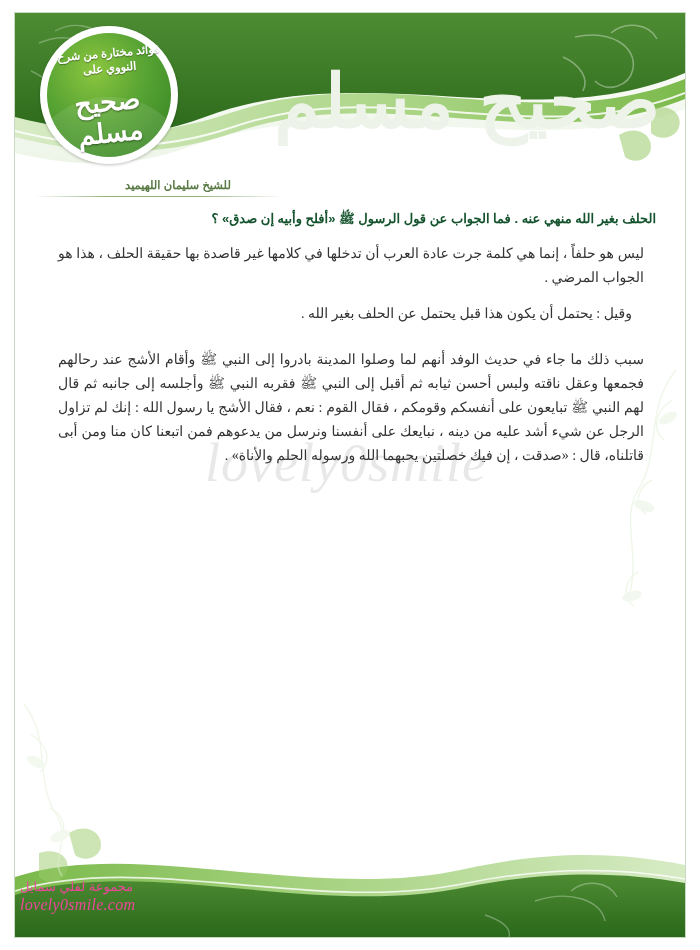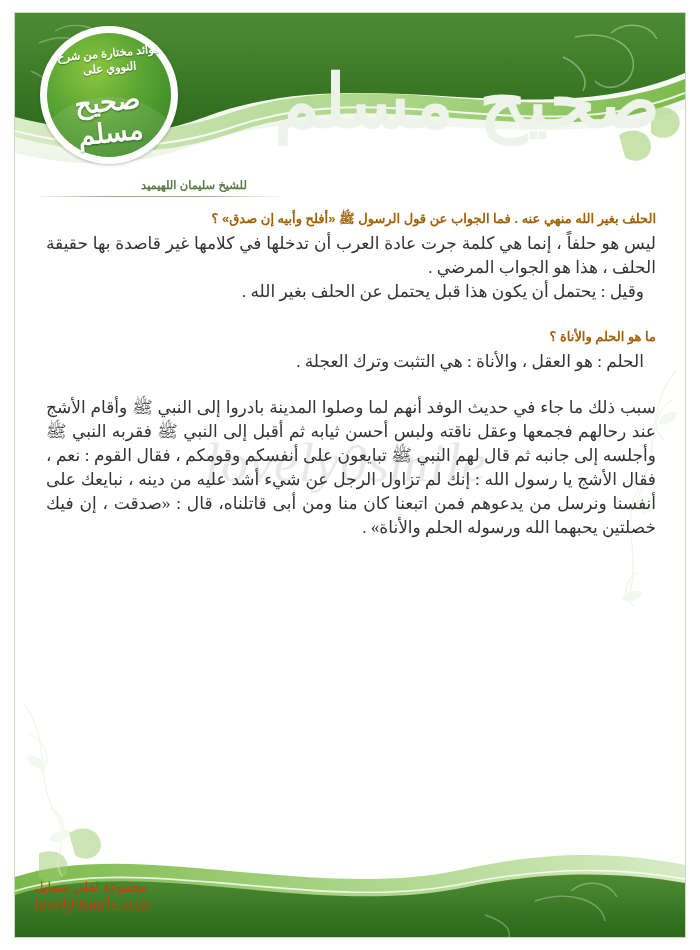--- a/index.html
+++ b/index.html
@@ -115,21 +115,21 @@
     font-family: "DejaVu Serif", serif;
     font-weight: bold;
     letter-spacing: -2px;
     z-index: 1;
     user-select: none;
     white-space: nowrap;
   }
   
   .author-line {
     position: absolute;
-    left: 64px;
+    left: 48px;
     top: 178px;
     width: 260px;
     text-align: center;
     font-size: 11.5px;
     color: #5a7a45;
     font-weight: bold;
     font-family: "Liberation Sans", sans-serif;
     z-index: 7;
   }
   .author-rule {
@@ -143,33 +143,33 @@
   }
   
   .content {
     position: absolute;
     left: 46px;
     top: 208px;
     width: 610px;
     z-index: 5;
   }
   .q {
-    color: #a16207;
+    color: #14532d;
     font-weight: bold;
     font-size: 13px;
     line-height: 22px;
     margin: 0 0 2px 0;
     text-align: right;
     font-family: "Liberation Sans", sans-serif;
   }
   .a {
     color: #333333;
-    font-size: 17px;
+    font-size: 14px;
     line-height: 24px;
-    margin: 0;
+    margin: 12px;
     text-align: justify;
     text-align-last: right;
     font-family: "Liberation Serif", serif;
   }
   .block { margin-bottom: 22px; }
   .block.tight { margin-bottom: 18px; }
   .indent-right { padding-right: 12px; }
   
   .watermark {
     position: absolute;
@@ -199,24 +199,24 @@
   .footer-band {
     position: absolute;
     left: 15px;
     bottom: 13px;
     width: 670px;
     height: 120px;
     overflow: hidden;
   }
   .footer-text {
     position: absolute;
-    left: 34px;
+    left: 20px;
     bottom: 36px;
     z-index: 8;
-    color: #c2410c;
+    color: #ec4899;
     text-align: left;
   }
   .footer-ar {
     font-size: 13px;
     font-family: "Liberation Sans", sans-serif;
     margin-bottom: 2px;
     direction: rtl;
   }
   .footer-url {
     font-size: 16px;
@@ -324,24 +324,20 @@
   <div class="content">
 
     <div class="block">
       <p class="q">الحلف بغير الله منهي عنه . فما الجواب عن قول الرسول ﷺ «أفلح وأبيه إن صدق» ؟</p>
       <p class="a">ليس هو حلفاً ، إنما هي كلمة جرت عادة العرب أن تدخلها في كلامها غير قاصدة بها حقيقة الحلف ، هذا هو الجواب المرضي .</p>
       <p class="a indent-right">وقيل : يحتمل أن يكون هذا قبل يحتمل عن الحلف بغير الله .</p>
     </div>
 
 
 
-    <div class="block">
-      <p class="q">ما هو الحلم والأناة ؟</p>
-      <p class="a indent-right">الحلم : هو العقل ، والأناة : هي التثبت وترك العجلة .</p>
-    </div>
 
     <div class="block tight">
       <p class="a">سبب ذلك  ما جاء في حديث الوفد أنهم لما وصلوا المدينة بادروا إلى النبي ﷺ وأقام الأشج عند رحالهم فجمعها وعقل ناقته ولبس أحسن ثيابه ثم أقبل إلى النبي ﷺ فقربه النبي ﷺ وأجلسه إلى جانبه ثم قال لهم النبي ﷺ تبايعون على أنفسكم وقومكم ، فقال القوم : نعم ، فقال الأشج يا رسول الله : إنك لم تزاول الرجل عن شيء أشد عليه من دينه ، نبايعك على أنفسنا ونرسل من يدعوهم فمن اتبعنا كان منا ومن أبى قاتلناه، قال : «صدقت ، إن فيك خصلتين يحبهما الله ورسوله الحلم والأناة» .</p>
     </div>
 
   </div>
 
   <div class="watermark">lovely0smile</div>
 
   <div class="footer-band">

